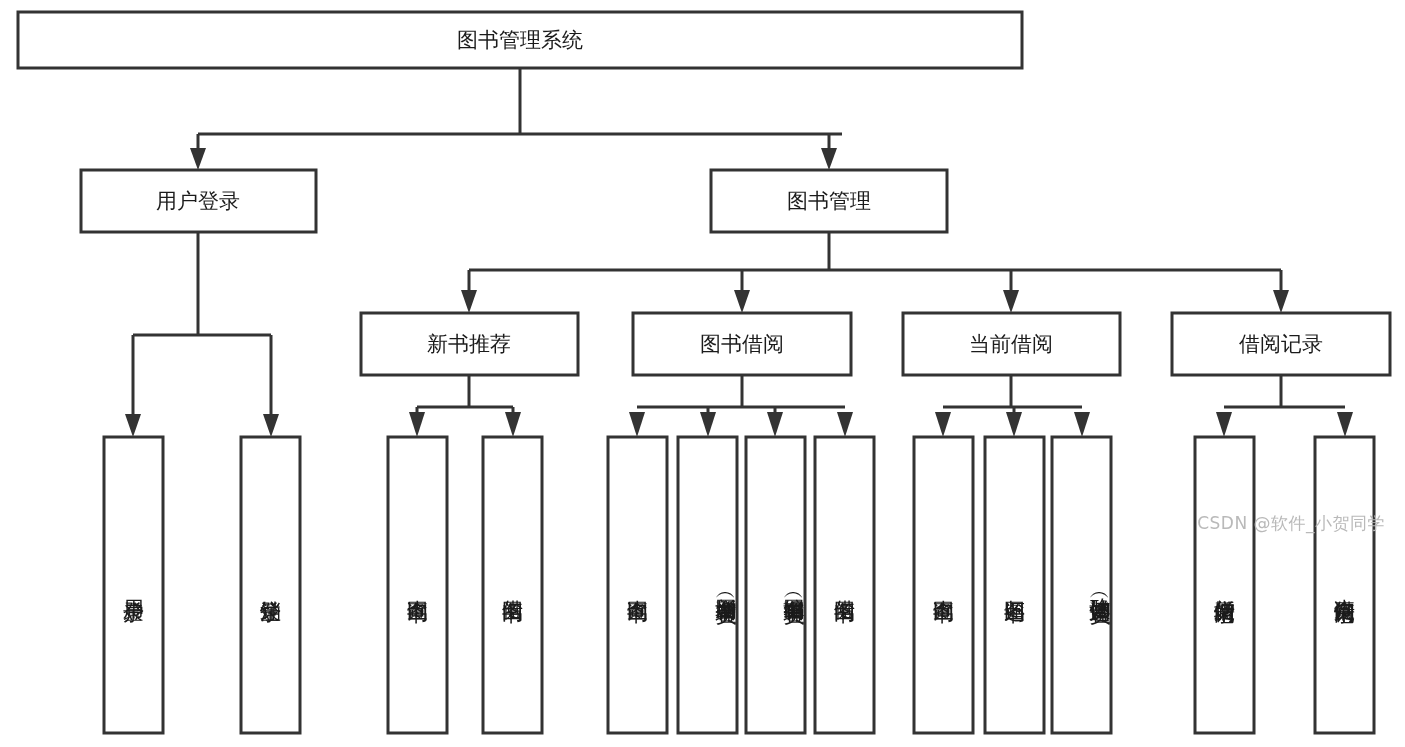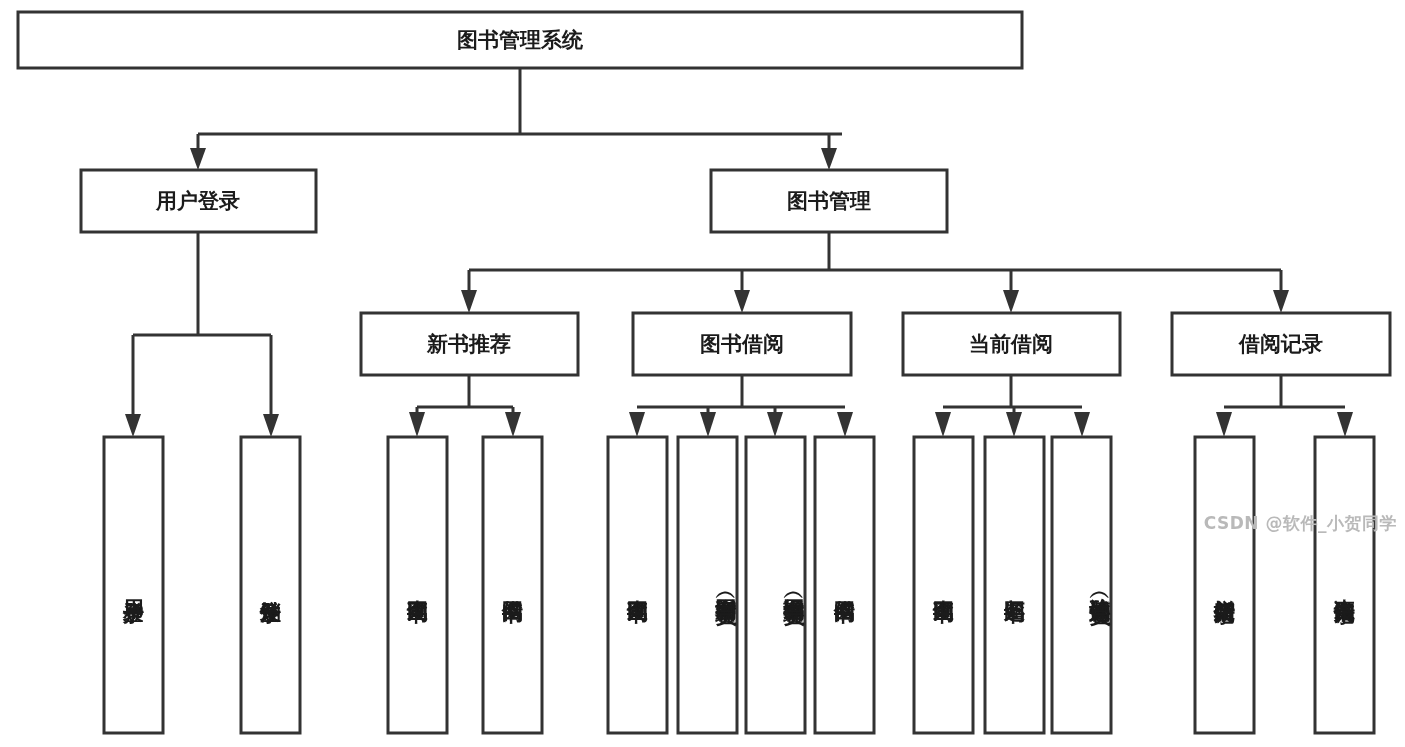--- a/index.html
+++ b/index.html
@@ -11,21 +11,20 @@
     width: 1405px;
     height: 747px;
     font-family: "DejaVu Sans", "Liberation Sans", sans-serif;
     overflow: hidden;
     position: relative;
   }
   #diagram-root {
     position: relative;
     width: 1405px;
     height: 539px;
-    font-weight: bold;
   }
   svg#tree-svg {
     position: absolute;
     left: 0;
     top: 0;
     width: 1405px;
     height: 747px;
     display: block;
   }
   .node-box {
@@ -58,21 +57,21 @@
     font-size: 21px;
     line-height: 1.05;
     color: #1b1b1b;
     letter-spacing: 1px;
     white-space: nowrap;
     text-align: center;
     pointer-events: none;
   }
   #watermark {
     position: absolute;
-    right: 8px;
+    right: 20px;
     bottom: 4px;
     font-family: "DejaVu Sans", "Liberation Sans", sans-serif;
     font-size: 17px;
     color: #b9b9b9;
     letter-spacing: 0.5px;
     user-select: none;
   }
 </style>
 </head>
 <body>

